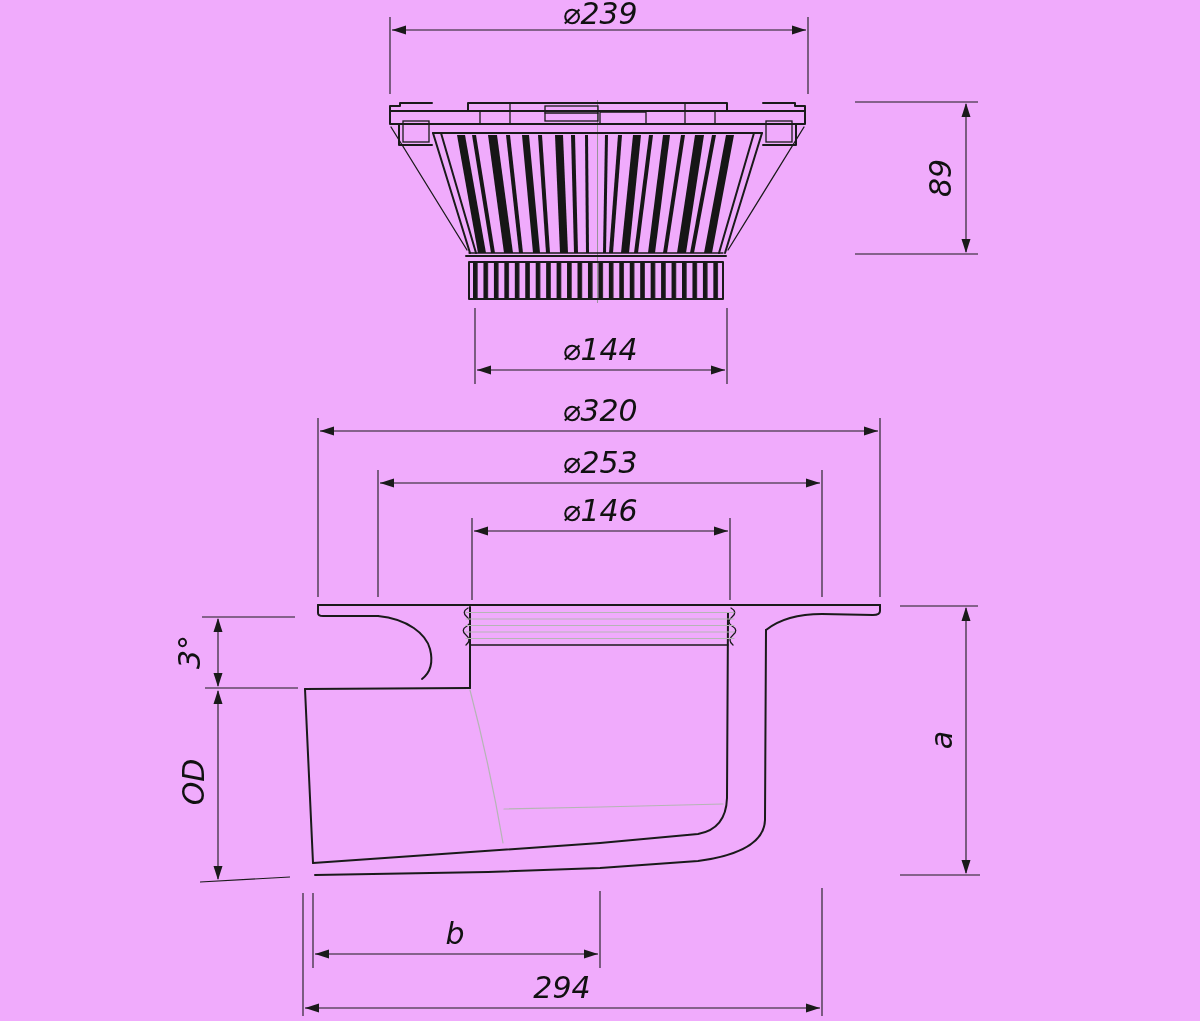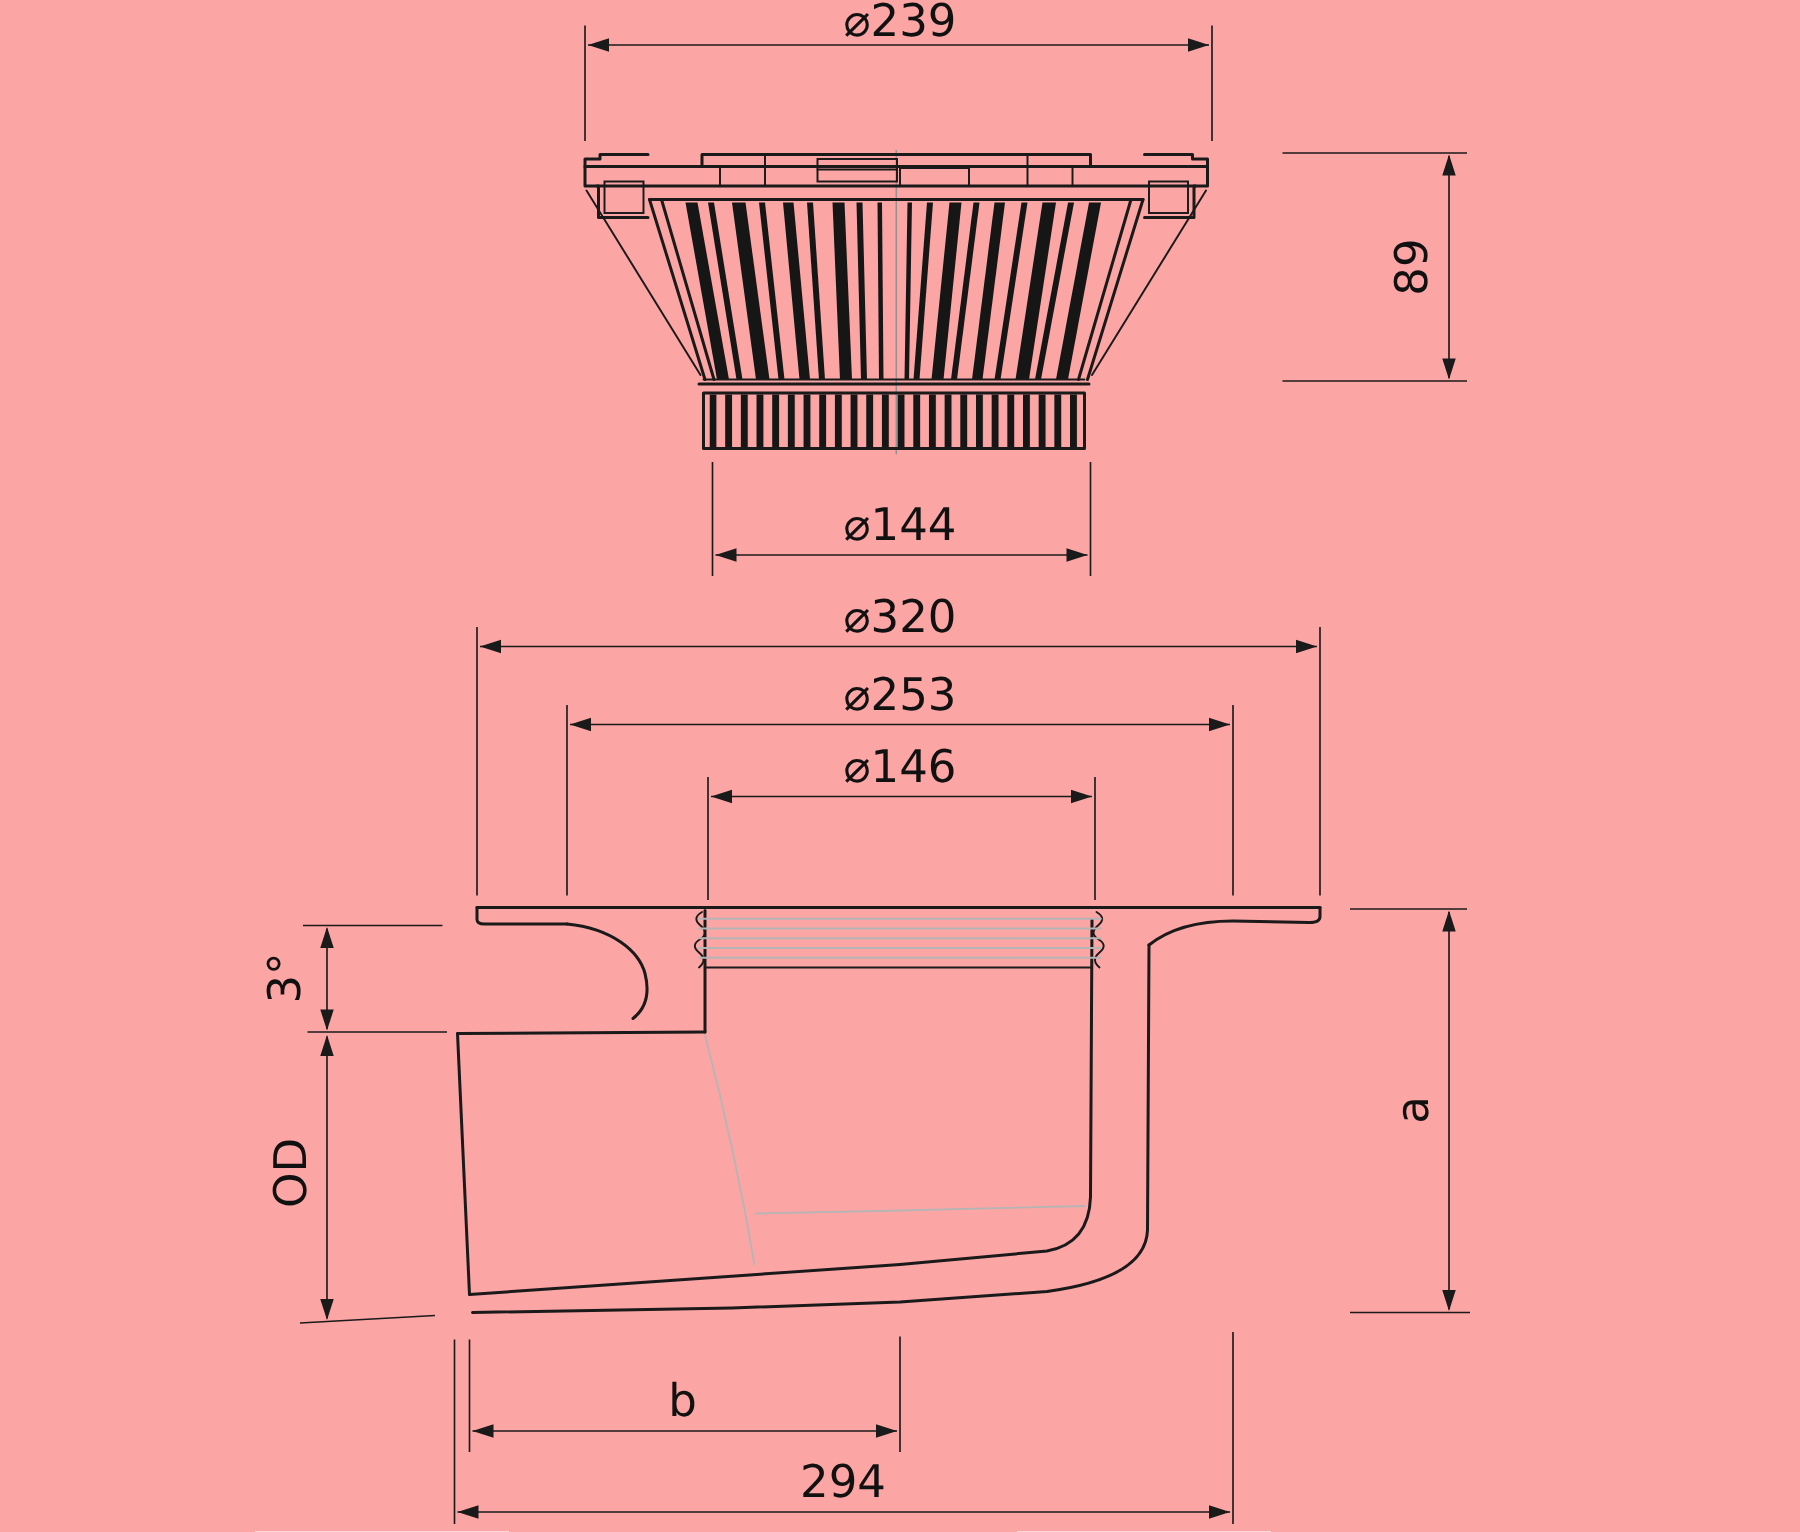--- a/index.html
+++ b/index.html
@@ -1,21 +1,22 @@
 <!DOCTYPE html>
 <html><head>
 <meta charset="utf-8">
 <style>
   html,body{margin:0;padding:0;background:#ffffff;}
   .stage{
     position:relative;
     width:1200px;height:1021px;
-    background:#fca5a5;
+    background:#f0abfc;
     font-family:"DejaVu Sans", sans-serif;
     overflow:hidden;
+    font-style:italic;
   }
   svg{display:block;}
   .part{fill:none;stroke:#1a1a1a;stroke-width:2;stroke-linecap:round;stroke-linejoin:round;}
   .part-thin{fill:none;stroke:#1a1a1a;stroke-width:1.3;stroke-linecap:round;}
   .hidden-line{fill:none;stroke:#b5b5b5;stroke-width:1.2;stroke-linecap:round;}
   .dim{fill:none;stroke:#1a1a1a;stroke-width:1.1;}
   .ext{fill:none;stroke:#1a1a1a;stroke-width:1.1;}
   .ctr{fill:none;stroke:#8f8f8f;stroke-width:0.9;}
   .arrow{fill:#1a1a1a;stroke:none;}
   .bar{fill:#161616;stroke:none;}

